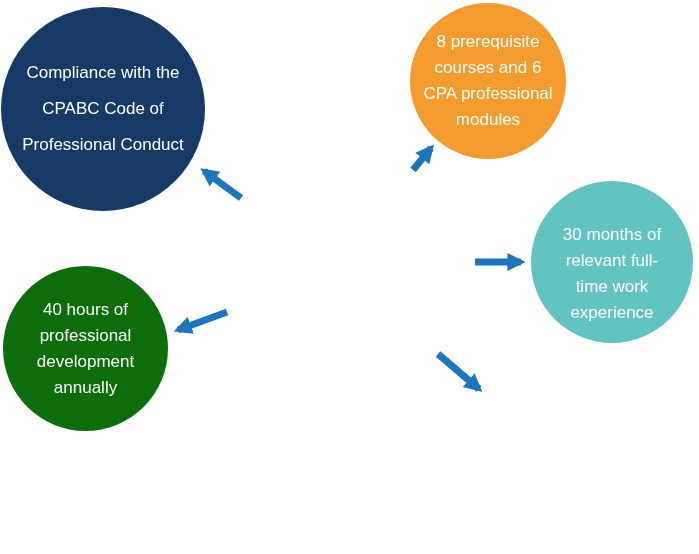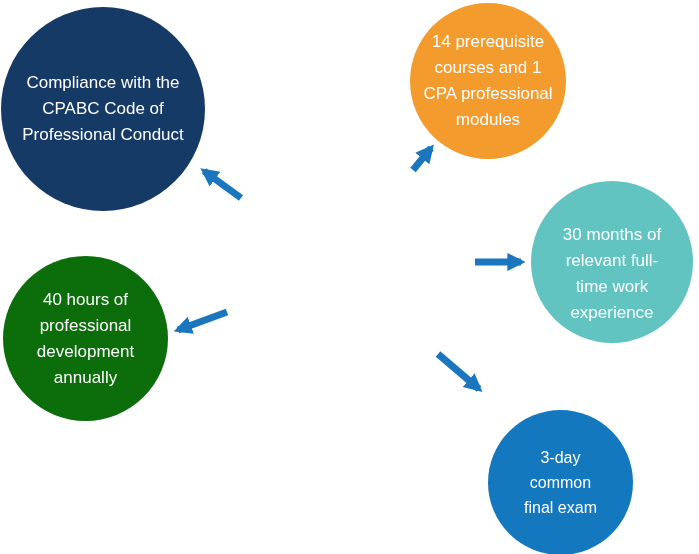--- a/index.html
+++ b/index.html
@@ -29,29 +29,29 @@
     color: #ffffff;
   }
   .node .label {
     display: block;
   }
   
   .node-center { left: 223px; top: 148px; width: 245px; height: 245px; }
   .node-center .label { font-size: 27px; font-weight: bold; letter-spacing: 0.5px; margin-top: -10px; }
   
   .node-conduct { left: 1px; top: 7px; width: 204px; height: 204px; }
-  .node-conduct .label { font-size: 17px; line-height: 26px; max-width: 176px; }
+  .node-conduct .label { font-size: 17px; line-height: 36px; max-width: 176px; }
   
   .node-courses { left: 410px; top: 3px; width: 156px; height: 156px; }
   .node-courses .label { font-size: 17px; line-height: 26px; max-width: 136px; }
   
   .node-experience { left: 531px; top: 181px; width: 162px; height: 162px; }
   .node-experience .label { font-size: 17px; line-height: 26px; max-width: 114px; margin-top: 24px; }
   
-  .node-development { left: 3px; top: 256px; width: 165px; height: 165px; }
+  .node-development { left: 3px; top: 266px; width: 165px; height: 165px; }
   .node-development .label { font-size: 17px; line-height: 26px; max-width: 118px; }
   
   .node-exam { left: 488px; top: 410px; width: 145px; height: 145px; }
   .node-exam .label { font-size: 16px; line-height: 25px; max-width: 88px; }
 
   .arrows {
     position: absolute;
     left: 0;
     top: 0;
     pointer-events: none;
@@ -80,29 +80,26 @@
     <line x1="475" y1="262" x2="521" y2="262" marker-end="url(#arrowhead)"></line>
     <line x1="227" y1="312" x2="178" y2="330" marker-end="url(#arrowhead)"></line>
     <line x1="438" y1="354" x2="479" y2="389" marker-end="url(#arrowhead)"></line>
   </svg>
 
   <div class="node node-conduct" style="background-color: rgb(21, 58, 102);">
     <span class="label">Compliance with the CPABC Code of Professional Conduct</span>
   </div>
 
   <div class="node node-courses" style="background-color: rgb(243, 156, 45);">
-    <span class="label">14 prerequisite courses and 1 CPA professional modules</span>
+    <span class="label">8 prerequisite courses and 6 CPA professional modules</span>
   </div>
 
   <div class="node node-experience" style="background-color: rgb(98, 196, 192);">
     <span class="label">30 months of relevant full-time work experience</span>
   </div>
 
   <div class="node node-development" style="background-color: rgb(11, 110, 11);">
     <span class="label">40 hours of professional development annually</span>
   </div>
 
-  <div class="node node-exam" style="background-color: rgb(20, 120, 190);">
-    <span class="label">3-day common final exam</span>
-  </div>
 
 
 </div>
 
 </body></html>

